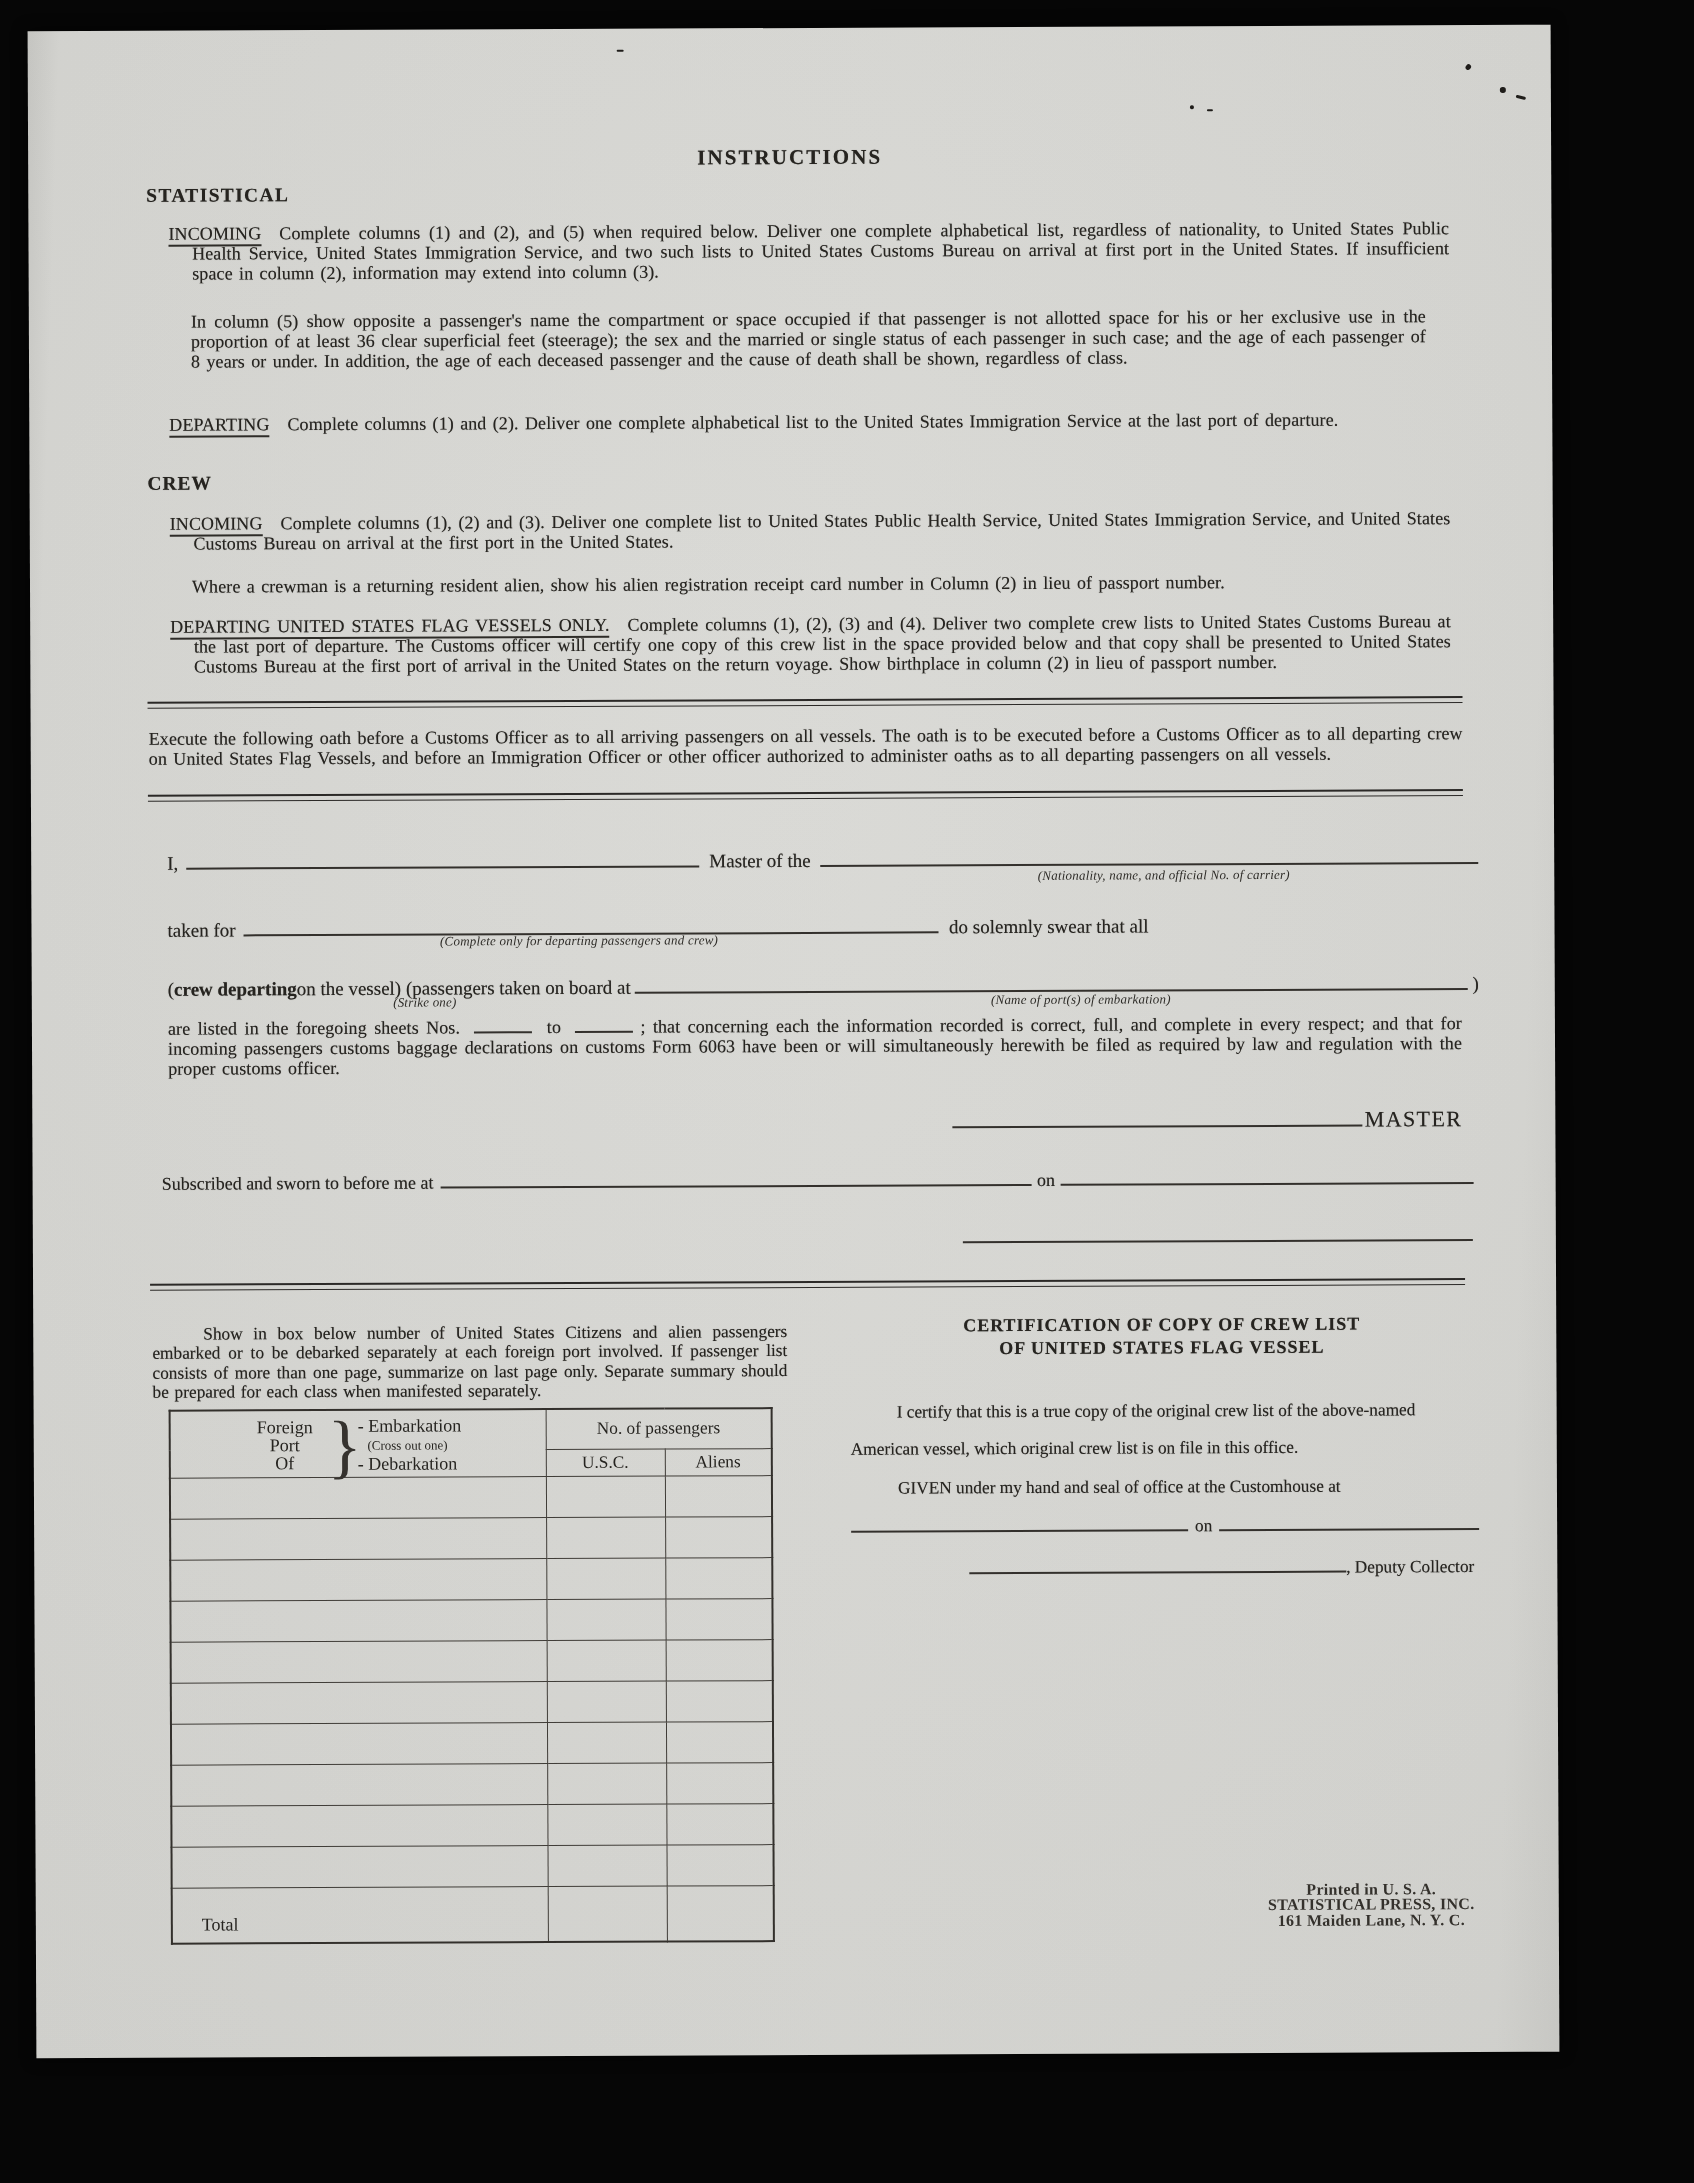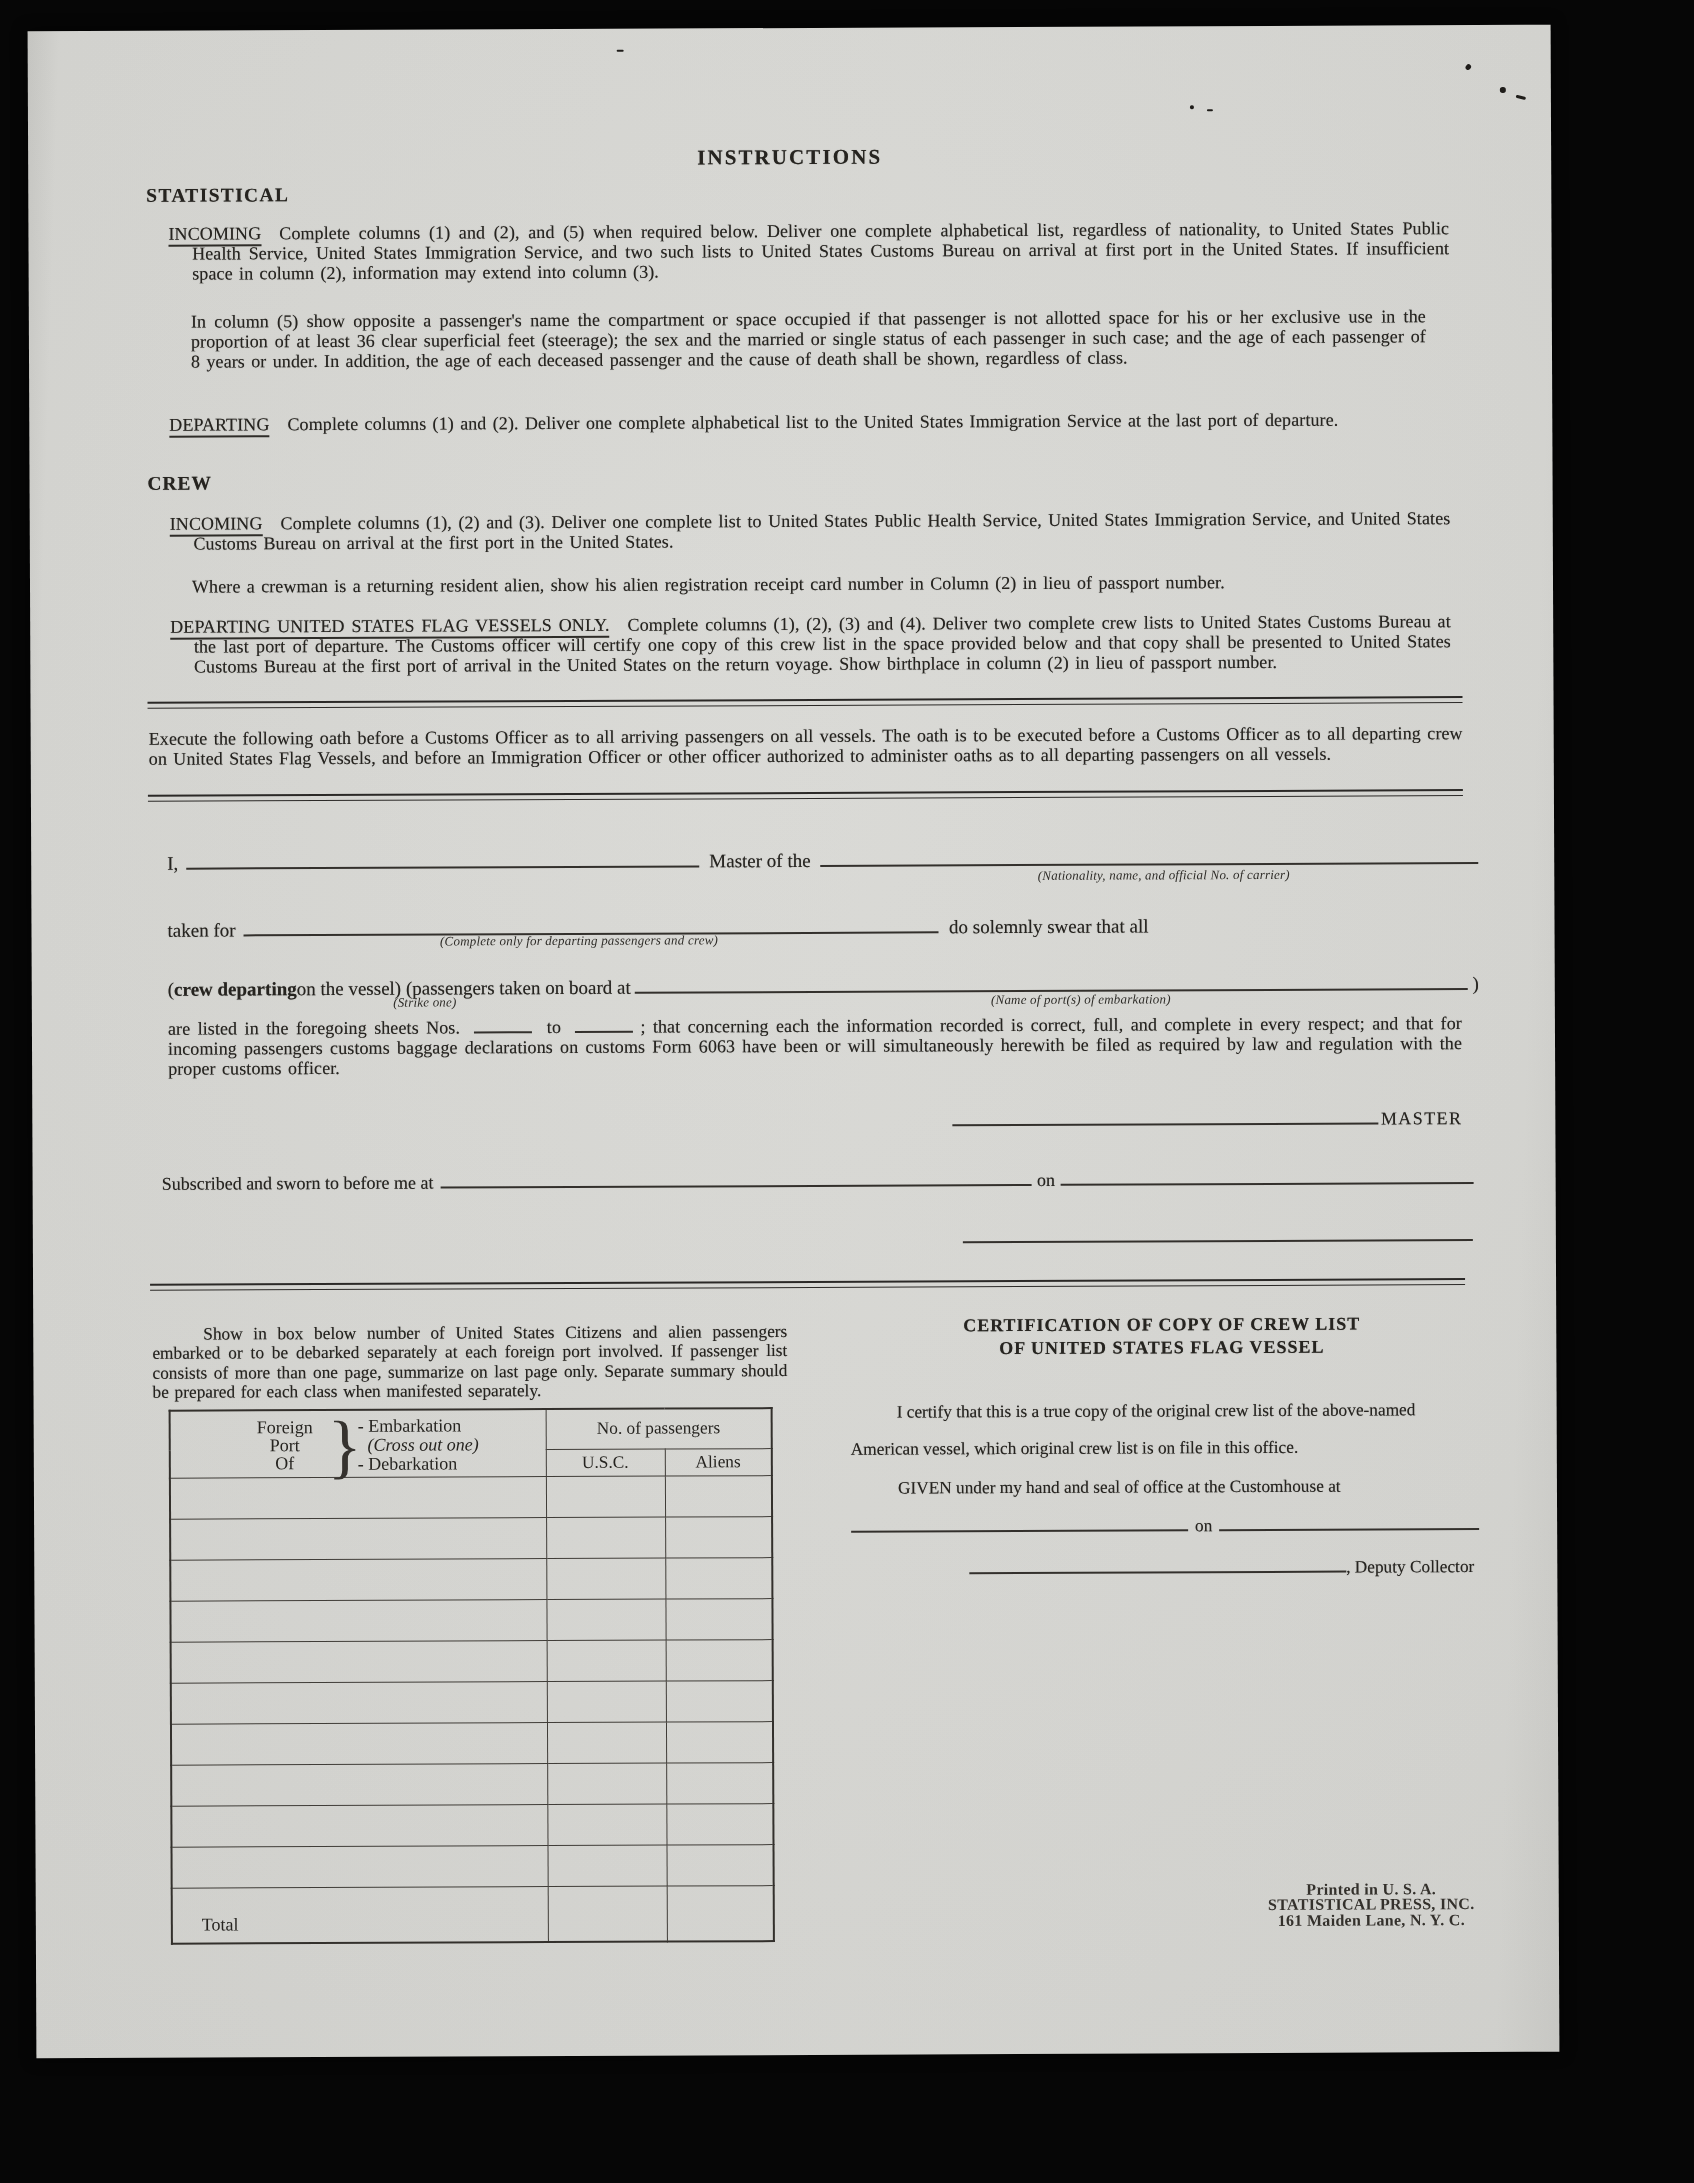--- a/index.html
+++ b/index.html
@@ -102,21 +102,21 @@
 
   <p class="abs body" style="left:136px;top:988px;width:1294px;margin:0;">
     <span>are listed in the foregoing sheets Nos.</span>
     <span class="iblank"></span>
     <span>to</span>
     <span class="iblank"></span><span>; that concerning each the information recorded is correct, full, and complete in every respect; and that for incoming passengers customs baggage declarations on customs Form 6063 have been or will simultaneously herewith be filed as required by law and regulation with the proper customs officer.</span>
   </p>
 
   <div class="abs fline" style="left:920px;top:1082px;width:510px;">
     <div class="blank" style="flex:1;"></div>
-    <span style="font-size:18px;letter-spacing:1.4px;margin-left:2.8px;">MASTER</span>
+    <span style="font-size:22px;letter-spacing:1.4px;margin-left:2.8px;">MASTER</span>
   </div>
 
   <div class="abs fline" style="left:129px;top:1142px;width:1312px;font-size:18px;">
     <span>Subscribed and sworn to before me at</span>
     <div class="blank" style="flex:83;margin-left:7px;"></div>
     <span style="margin:0 5.5px;">on</span>
     <div class="blank" style="flex:58;"></div>
   </div>
 
   <div class="abs" style="left:930px;top:1214px;width:510px;height:0;border-top:2.1px solid #33302c;"></div>
@@ -135,21 +135,21 @@
       <tr>
         <td rowspan="2" style="height:66px;position:relative;">
           <div class="abs" style="left:76px;top:7px;width:76px;text-align:center;font-size:18px;line-height:18px;">
             <span style="display:block;">Foreign</span>
             <span style="display:block;">Port</span>
             <span style="display:block;">Of</span>
           </div>
           <div class="abs" style="left:157px;top:-5.5px;font-size:71px;font-weight:300;color:#35322e;">}</div>
           <div class="abs" style="left:187px;top:5.5px;font-size:18px;line-height:19px;">
             <span style="display:block;">- Embarkation</span>
-            <span style="display:block;font-style:italic;font-size:18px;padding-left:9.7px;">(Cross out one)</span>
+            <span style="display:block;font-size:13px;padding-left:9.7px;">(Cross out one)</span>
             <span style="display:block;">- Debarkation</span>
           </div>
         </td>
         <td colspan="2" style="height:38px;text-align:center;">No. of passengers</td>
       </tr>
       <tr>
         <td style="height:26px;text-align:center;">U.S.C.</td>
         <td style="height:26px;text-align:center;">Aliens</td>
       </tr>
       <tr class="empty">

